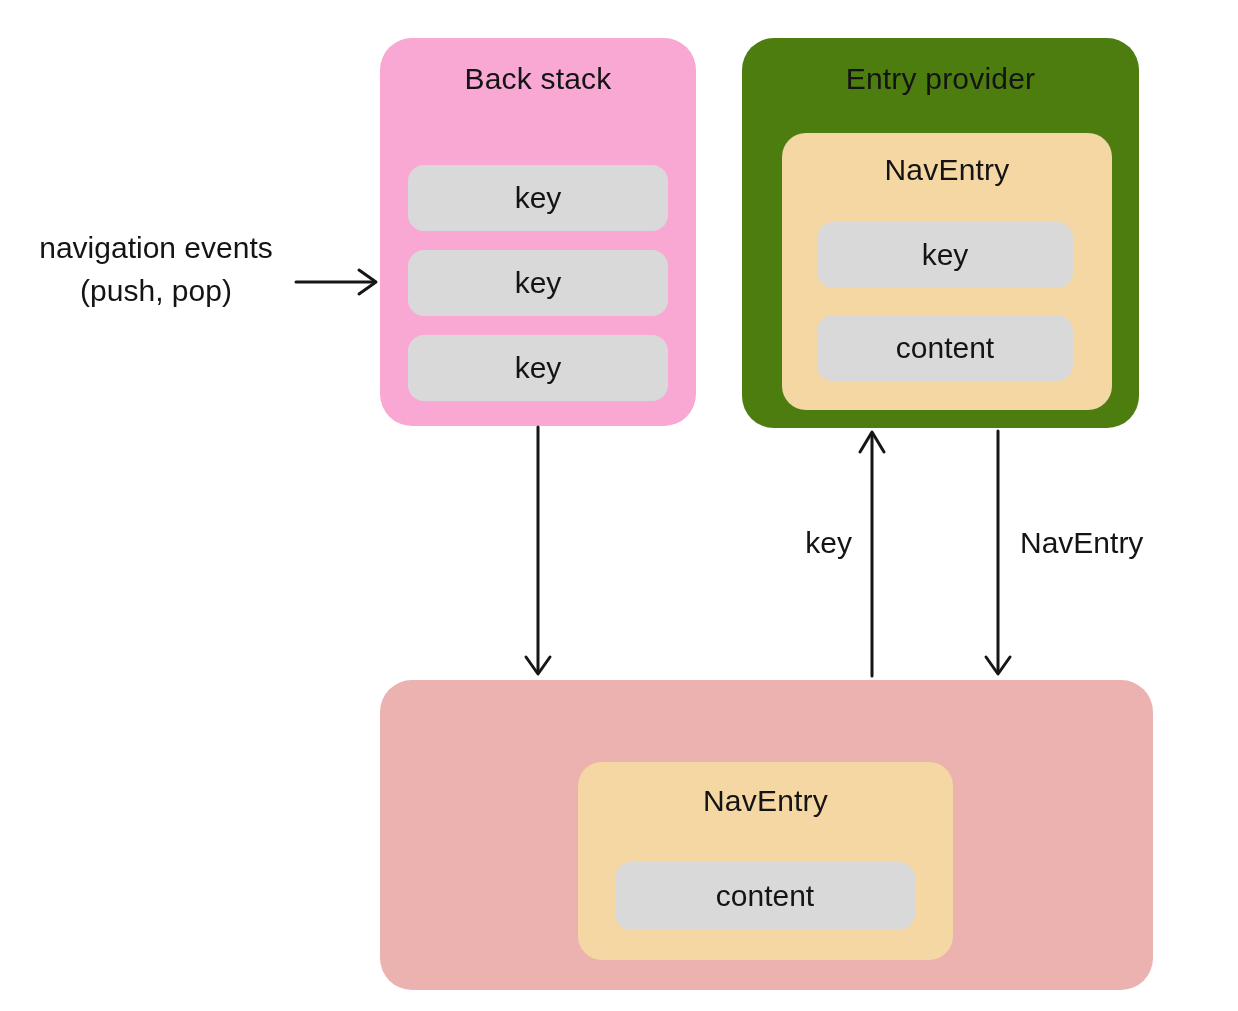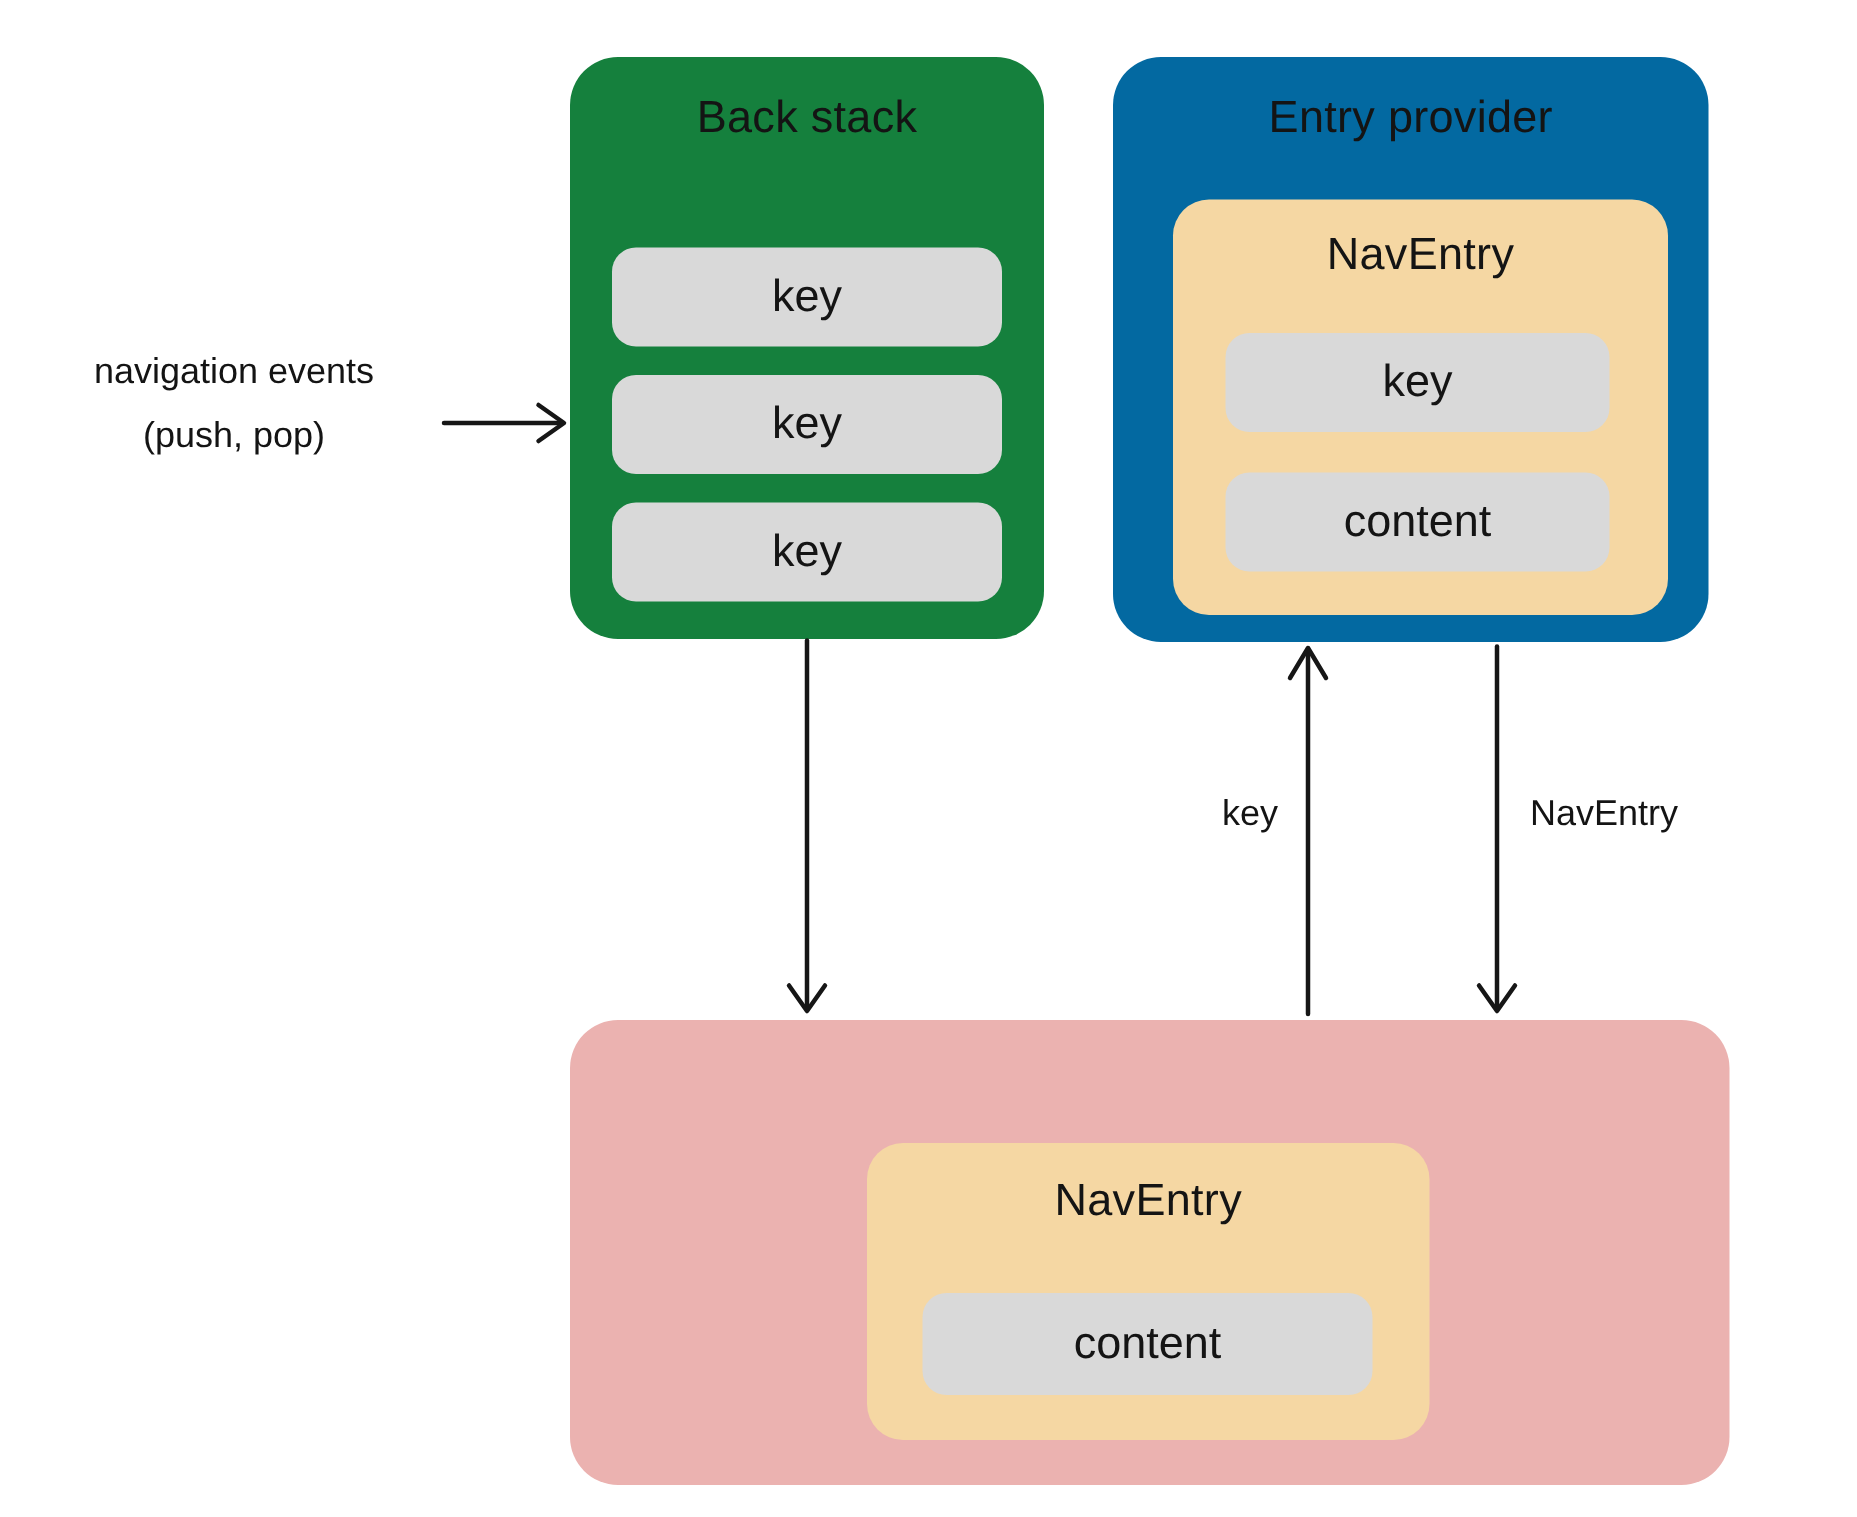--- a/index.html
+++ b/index.html
@@ -12,46 +12,46 @@
   .box-title{
     text-align:center;font-size:30px;line-height:34px;font-weight:400;
     padding-top:24px;letter-spacing:0.2px;
   }
   .pill{
     border-radius:16px;display:flex;align-items:center;justify-content:center;
     font-size:30px;height:66px;
   }
   .inner-box{position:absolute;border-radius:24px;}
   .label{
-    position:absolute;font-size:24px;line-height:43px;text-align:center;
+    position:absolute;font-size:30px;line-height:43px;text-align:center;
     white-space:nowrap;
   }
   .arrow-layer{position:absolute;left:0;top:0;width:1238px;height:1011px;}
   .stack{position:absolute;display:flex;flex-direction:column;gap:19px;}
 </style>
 </head>
 <body>
 
 <div class="stage" style="color: rgb(20, 20, 20);">
 
   <div class="label" style="left:8px;top:226px;width:296px;">
     <div>navigation events</div>
     <div>(push, pop)</div>
   </div>
 
-  <div class="box" style="left: 380px; top: 38px; width: 316px; height: 388px; background: #15803d;">
+  <div class="box" style="left: 380px; top: 38px; width: 316px; height: 388px; background: #f9a8d4;">
     <div class="box-title">Back stack</div>
     <div class="stack" style="left:28px;right:28px;top:127px;">
       <div class="pill" style="background: rgb(217, 217, 217);">key</div>
       <div class="pill" style="background: rgb(217, 217, 217);">key</div>
       <div class="pill" style="background: rgb(217, 217, 217);">key</div>
     </div>
   </div>
 
-  <div class="box" style="left: 742px; top: 38px; width: 397px; height: 390px; background: #0369a1;">
+  <div class="box" style="left: 742px; top: 38px; width: 397px; height: 390px; background: #4d7c0f;">
     <div class="box-title">Entry provider</div>
     <div class="inner-box" style="left: 40px; top: 95px; width: 330px; height: 277px; background: rgb(245, 215, 163);">
       <div class="box-title" style="padding-top:20px;">NavEntry</div>
       <div class="stack" style="left:35px;right:39px;top:89px;gap:27px;">
         <div class="pill" style="background: rgb(217, 217, 217);">key</div>
         <div class="pill" style="background: rgb(217, 217, 217);">content</div>
       </div>
     </div>
   </div>
 

